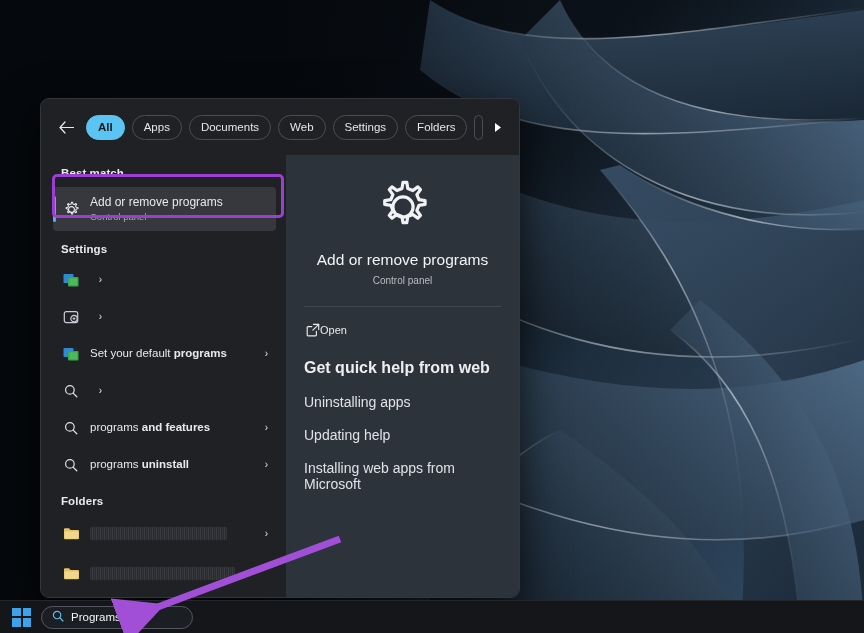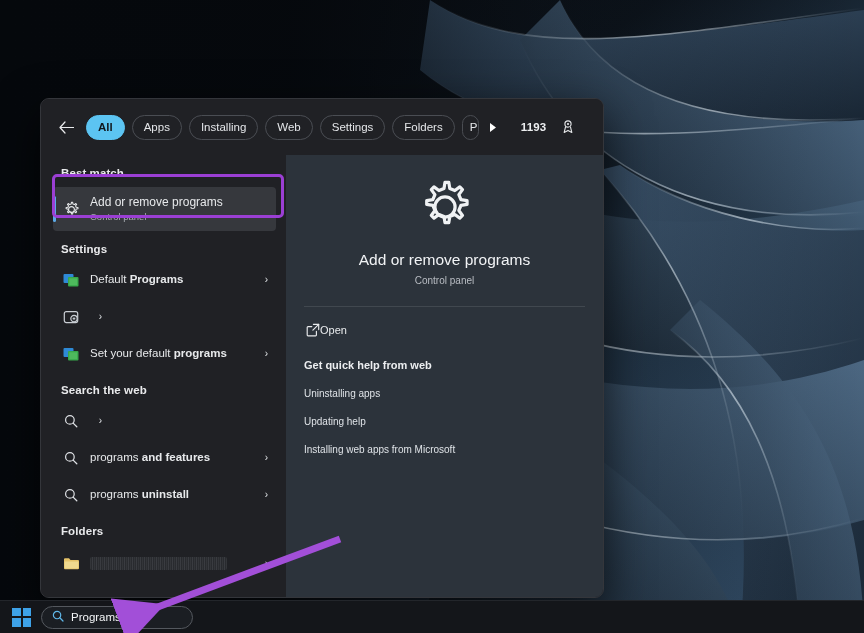--- a/index.html
+++ b/index.html
@@ -9,21 +9,21 @@
     background:#0a0d12;
     position:relative;
   }
 
   
   #wallpaper { position:absolute; inset:0; background:#0b0e13; }
   #wallpaper svg { position:absolute; inset:0; width:864px; height:633px; display:block; }
 
   
   #search-panel {
-    position:absolute; left:40px; top:98px; width:564px; height:500px;
+    position:absolute; left:40px; top:98px; width:480px; height:500px;
     background:#202125;
     border-radius:9px;
     border:1px solid #34363b;
     box-shadow:0 16px 46px rgba(0,0,0,.65);
     overflow:hidden;
     display:flex; flex-direction:column;
   }
 
   
   #panel-header {
@@ -109,23 +109,23 @@
   .prev-center { text-align:center; padding-top:4px; }
   .prev-gear { display:flex; justify-content:center; margin-bottom:16px; }
   .prev-title { color:#f1f3f5; font-size:15.5px; font-weight:400; }
   .prev-sub { color:#b9bdc3; font-size:10px; margin-top:6px; }
   .prev-div { height:1px; background:#41484f; margin:20px 0 0 0; }
   .prev-open {
     display:flex; align-items:center; height:34px;
     margin-top:6px; color:#e9ebed; font-size:11px; cursor:pointer;
     padding-left:2px;
   }
-  .prev-help-head { color:#eceef0; font-size:11px; font-weight:700; margin-top:12px; }
+  .prev-help-head { color:#eceef0; font-size:16px; font-weight:700; margin-top:12px; }
   .prev-link {
-    color:#dfe3e7; font-size:10px; margin-top:17px; cursor:pointer; display:block;
+    color:#dfe3e7; font-size:14px; margin-top:17px; cursor:pointer; display:block;
   }
 
   
   #taskbar {
     position:absolute; left:0; right:0; bottom:0; height:33px;
     background:#14161a; display:flex; align-items:center; gap:10px;
     padding-left:12px;
     border-top:1px solid #23262b;
   }
   #win-logo { width:19px; height:19px; display:grid; grid-template-columns:1fr 1fr; grid-template-rows:1fr 1fr; gap:2px; cursor:pointer; }
@@ -216,21 +216,21 @@
 
   <div id="panel-header">
     <div class="back-btn">
       <svg width="15" height="13" viewBox="0 0 15 13">
         <path d="M6 1 L1 6.5 L6 12 M1 6.5 H14.5" fill="none" stroke="#e9eaec" stroke-width="1.2" stroke-linecap="round" stroke-linejoin="round"></path>
       </svg>
     </div>
 
     <div class="pill active">All</div>
     <div class="pill">Apps</div>
-    <div class="pill">Installing</div>
+    <div class="pill">Documents</div>
     <div class="pill">Web</div>
     <div class="pill">Settings</div>
     <div class="pill">Folders</div>
     <div class="pill clipped">P</div>
 
     <div class="chev-right-hdr">
       <svg width="9" height="11" viewBox="0 0 9 11">
         <path d="M1 1 L7 5.5 L1 10 Z" fill="#ffffff"></path>
       </svg>
     </div>
@@ -268,21 +268,20 @@
       <div class="group-head">Settings</div>
 
       <div class="row">
         <div class="ricon">
           <svg width="16" height="16" viewBox="0 0 16 16">
             <rect x="0.5" y="2" width="10" height="9" rx="1" fill="#2e8ad6"></rect>
             <rect x="5" y="5" width="10.5" height="9.5" rx="1" fill="#37a84a"></rect>
             <rect x="6.3" y="6.3" width="7.9" height="6.9" fill="#63c96e" opacity="0.55"></rect>
           </svg>
         </div>
-        <div class="rtext"><span>Default </span><b>Programs</b></div>
         <div class="chev">›</div>
       </div>
 
       <div class="row">
         <div class="ricon">
           <svg width="16" height="16" viewBox="0 0 16 16">
             <rect x="1.3" y="2.6" width="13.4" height="11" rx="2" fill="none" stroke="#c9ced4" stroke-width="1.2"></rect>
             <circle cx="11" cy="9.6" r="3.2" fill="#2b2d31" stroke="#c9ced4" stroke-width="1.2"></circle>
             <path d="M9.7 9.6 L12.3 9.6 M11 8.3 L11 10.9" stroke="#c9ced4" stroke-width="1"></path>
           </svg>
@@ -295,21 +294,20 @@
           <svg width="16" height="16" viewBox="0 0 16 16">
             <rect x="0.5" y="2" width="10" height="9" rx="1" fill="#2e8ad6"></rect>
             <rect x="5" y="5" width="10.5" height="9.5" rx="1" fill="#37a84a"></rect>
             <rect x="6.3" y="6.3" width="7.9" height="6.9" fill="#63c96e" opacity="0.55"></rect>
           </svg>
         </div>
         <div class="rtext"><span>Set your default </span><b>programs</b></div>
         <div class="chev">›</div>
       </div>
 
-      <div class="group-head">Search the web</div>
 
       <div class="row">
         <div class="ricon">
           <svg width="14" height="14" viewBox="0 0 14 14">
             <circle cx="5.9" cy="5.9" r="4.3" fill="none" stroke="#dfe2e6" stroke-width="1.2"></circle>
             <path d="M9.1 9.1 L12.8 12.8" stroke="#dfe2e6" stroke-width="1.3" stroke-linecap="round"></path>
           </svg>
         </div>
         <div class="chev">›</div>
       </div>

